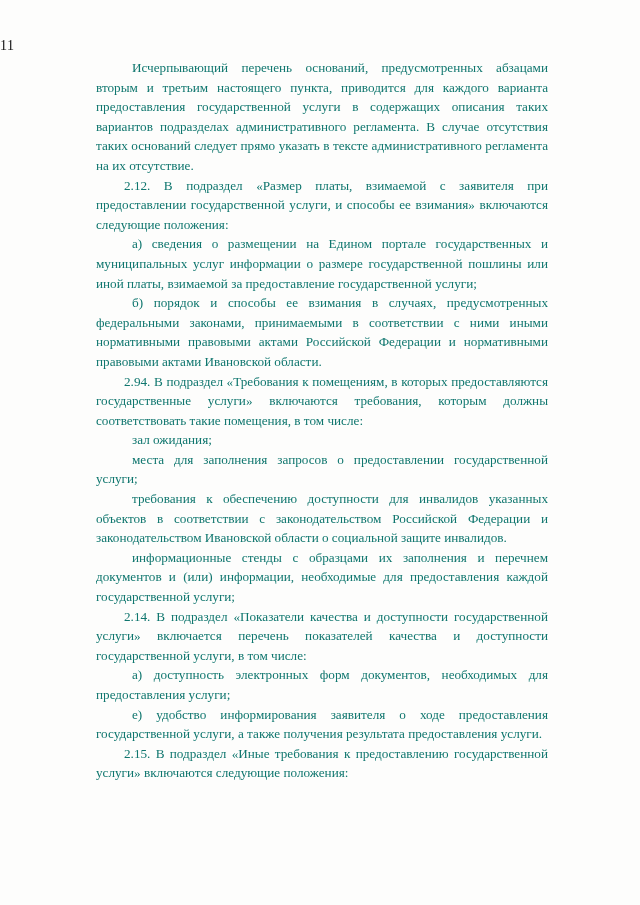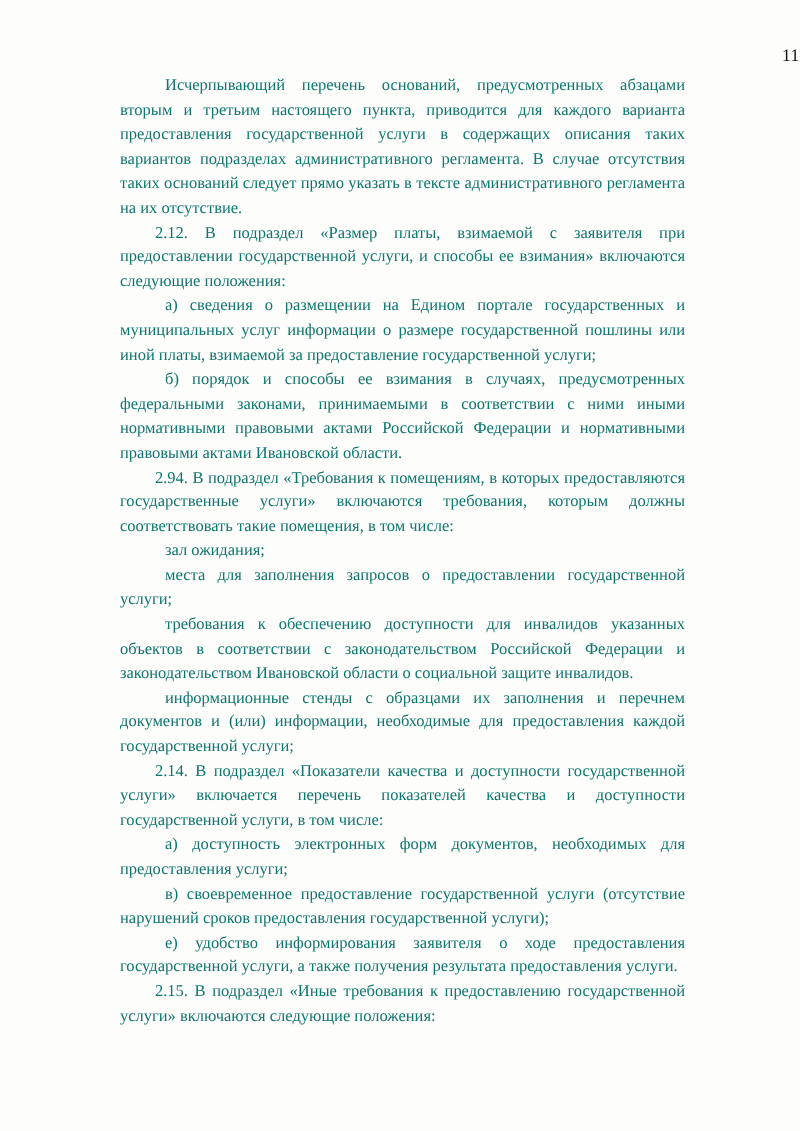--- a/index.html
+++ b/index.html
@@ -15,21 +15,21 @@
     overflow: hidden;
     font-family: "Liberation Serif", "DejaVu Serif", serif;
     color: #0d0d0d;
     box-sizing: border-box;
   }
   .page-number {
     position: absolute;
     top: 38px;
     left: 0;
     width: 640px;
-    text-align: right;
+    text-align: left;
     font-size: 14px;
     font-family: "Liberation Serif", "DejaVu Serif", serif;
     color: #111;
     letter-spacing: 0.5px;
   }
   .body-text {
     position: absolute;
     top: 58px;
     left: 96px;
     width: 452px;
@@ -60,18 +60,17 @@
     <p class="para indent-small">2.12. В подраздел «Размер платы, взимаемой с заявителя при предоставлении государственной услуги, и способы ее взимания» включаются следующие положения:</p>
     <p class="para">а) сведения о размещении на Едином портале государственных и муниципальных услуг информации о размере государственной пошлины или иной платы, взимаемой за предоставление государственной услуги;</p>
     <p class="para">б) порядок и способы ее взимания в случаях, предусмотренных федеральными законами, принимаемыми в соответствии с ними иными нормативными правовыми актами Российской Федерации и нормативными правовыми актами Ивановской области.</p>
     <p class="para indent-small">2.94. В подраздел «Требования к помещениям, в которых предоставляются государственные услуги» включаются требования, которым должны соответствовать такие помещения, в том числе:</p>
     <p class="para">зал ожидания;</p>
     <p class="para">места для заполнения запросов о предоставлении государственной услуги;</p>
     <p class="para">требования к обеспечению доступности для инвалидов указанных объектов в соответствии с законодательством Российской Федерации и законодательством Ивановской области о социальной защите инвалидов.</p>
     <p class="para">информационные стенды с образцами их заполнения и перечнем документов и (или) информации, необходимые для предоставления каждой государственной услуги;</p>
     <p class="para indent-small">2.14. В подраздел «Показатели качества и доступности государственной услуги» включается перечень показателей качества и доступности государственной услуги, в том числе:</p>
     <p class="para">а) доступность электронных форм документов, необходимых для предоставления услуги;</p>
-    <p class="para">в) своевременное предоставление государственной услуги (отсутствие нарушений сроков предоставления государственной услуги);</p>
     <p class="para">е) удобство информирования заявителя о ходе предоставления государственной услуги, а также получения результата предоставления услуги.</p>
     <p class="para indent-small">2.15. В подраздел «Иные требования к предоставлению государственной услуги» включаются следующие положения:</p>
   </div>
 
 </div>
 
 </body></html>

